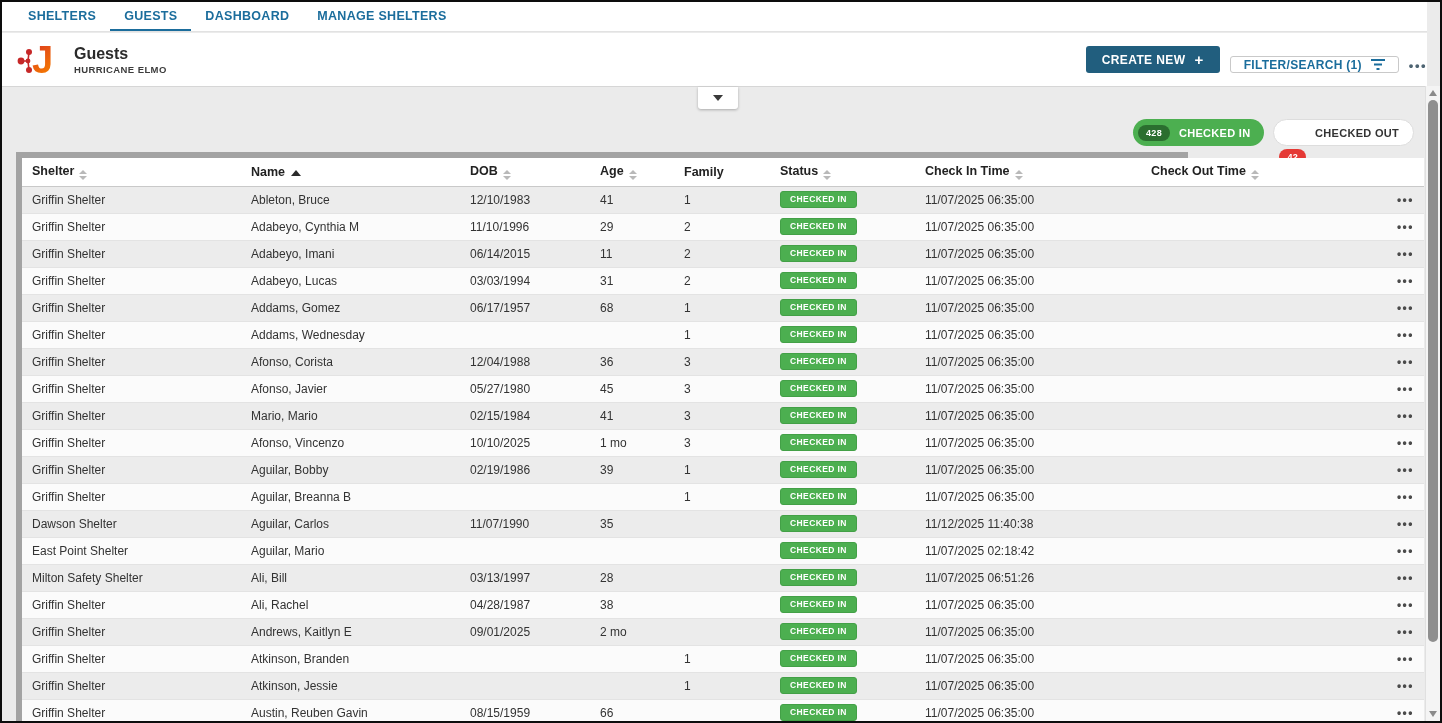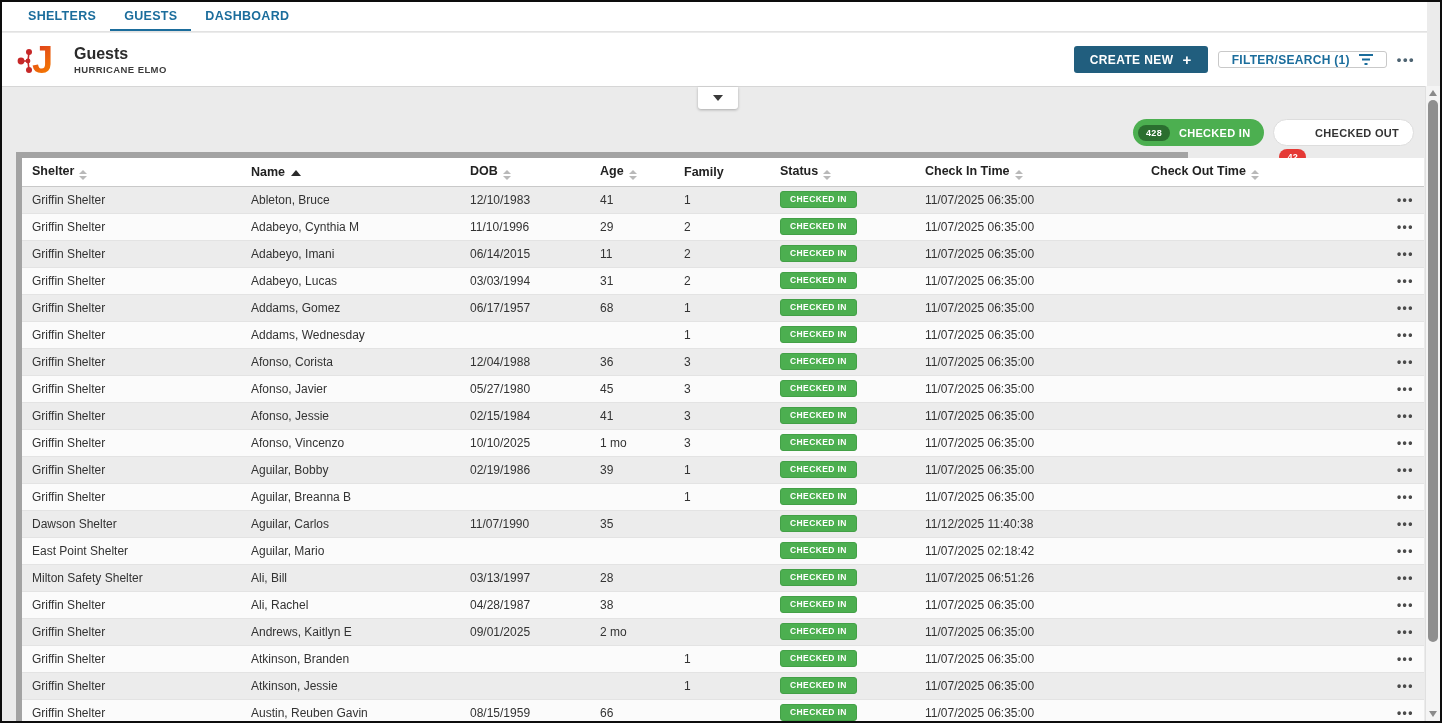--- a/index.html
+++ b/index.html
@@ -24,21 +24,21 @@
   
   .header{
     position:absolute; left:0; top:31px; width:1425px; height:54px;
     background:#fff; border-bottom:1px solid #d6d6d6;
     display:flex; align-items:center;
   }
   .logo{ margin-left:14px; width:46px; height:42px; flex:0 0 auto; }
   .title-block{ margin-left:12px; }
   .page-title{ font-size:16px; font-weight:bold; color:#2b2b2b; line-height:18px;}
   .page-subtitle{ font-size:9.5px; font-weight:bold; color:#3c3c3c; letter-spacing:.4px; margin-top:1px;}
-  .header-actions{ margin-left:auto; margin-right:12px; display:flex; align-items:center; gap:10px;}
+  .header-actions{ margin-left:auto; margin-right:0; display:flex; align-items:flex-end; gap:10px;}
   .btn-create{
     background:#215e7e; color:#fff; border:none; border-radius:3px;
     height:27px; padding:0 16px; font-size:12px; font-weight:bold; letter-spacing:.4px;
     display:flex; align-items:center; gap:9px; cursor:pointer;
     font-family:"Liberation Sans", sans-serif;
   }
   .btn-create .plus{ font-size:15px; font-weight:bold; }
   .btn-filter{
     background:#fff; color:#1b6d9c; border:1px solid #c9c9c9; border-radius:3px;
     height:17px; padding:0 13px; font-size:12px; font-weight:bold; letter-spacing:.3px;
@@ -95,20 +95,21 @@
 </style>
 </head>
 <body>
 
 <div class="page">
 
   <div class="nav">
     <div class="nav-tab">SHELTERS</div>
     <div class="nav-tab active">GUESTS</div>
     <div class="nav-tab">DASHBOARD</div>
+    <div class="nav-tab">MANAGE SHELTERS</div>
   </div>
 
   <div class="header">
     <svg class="logo" viewBox="0 0 46 42">
       <defs>
         <linearGradient id="jgrad" x1="0" y1="0" x2="0.4" y2="1">
           <stop offset="0" stop-color="#d93025"></stop>
             <stop offset="1" stop-color="#f57c00"></stop>
         </linearGradient>
       </defs>
@@ -285,21 +286,21 @@
     <td>05/27/1980</td>
     <td>45</td>
     <td>3</td>
     <td><span class="badge">CHECKED IN</span></td>
     <td>11/07/2025 06:35:00</td>
     <td></td>
     <td class="menu-cell"><span class="row-dots">•••</span></td>
   </tr>
             <tr class="odd">
     <td>Griffin Shelter</td>
-    <td>Afonso, Jessie</td>
+    <td>Mario, Mario</td>
     <td>02/15/1984</td>
     <td>41</td>
     <td>3</td>
     <td><span class="badge">CHECKED IN</span></td>
     <td>11/07/2025 06:35:00</td>
     <td></td>
     <td class="menu-cell"><span class="row-dots">•••</span></td>
   </tr>
             <tr class="even">
     <td>Griffin Shelter</td>

